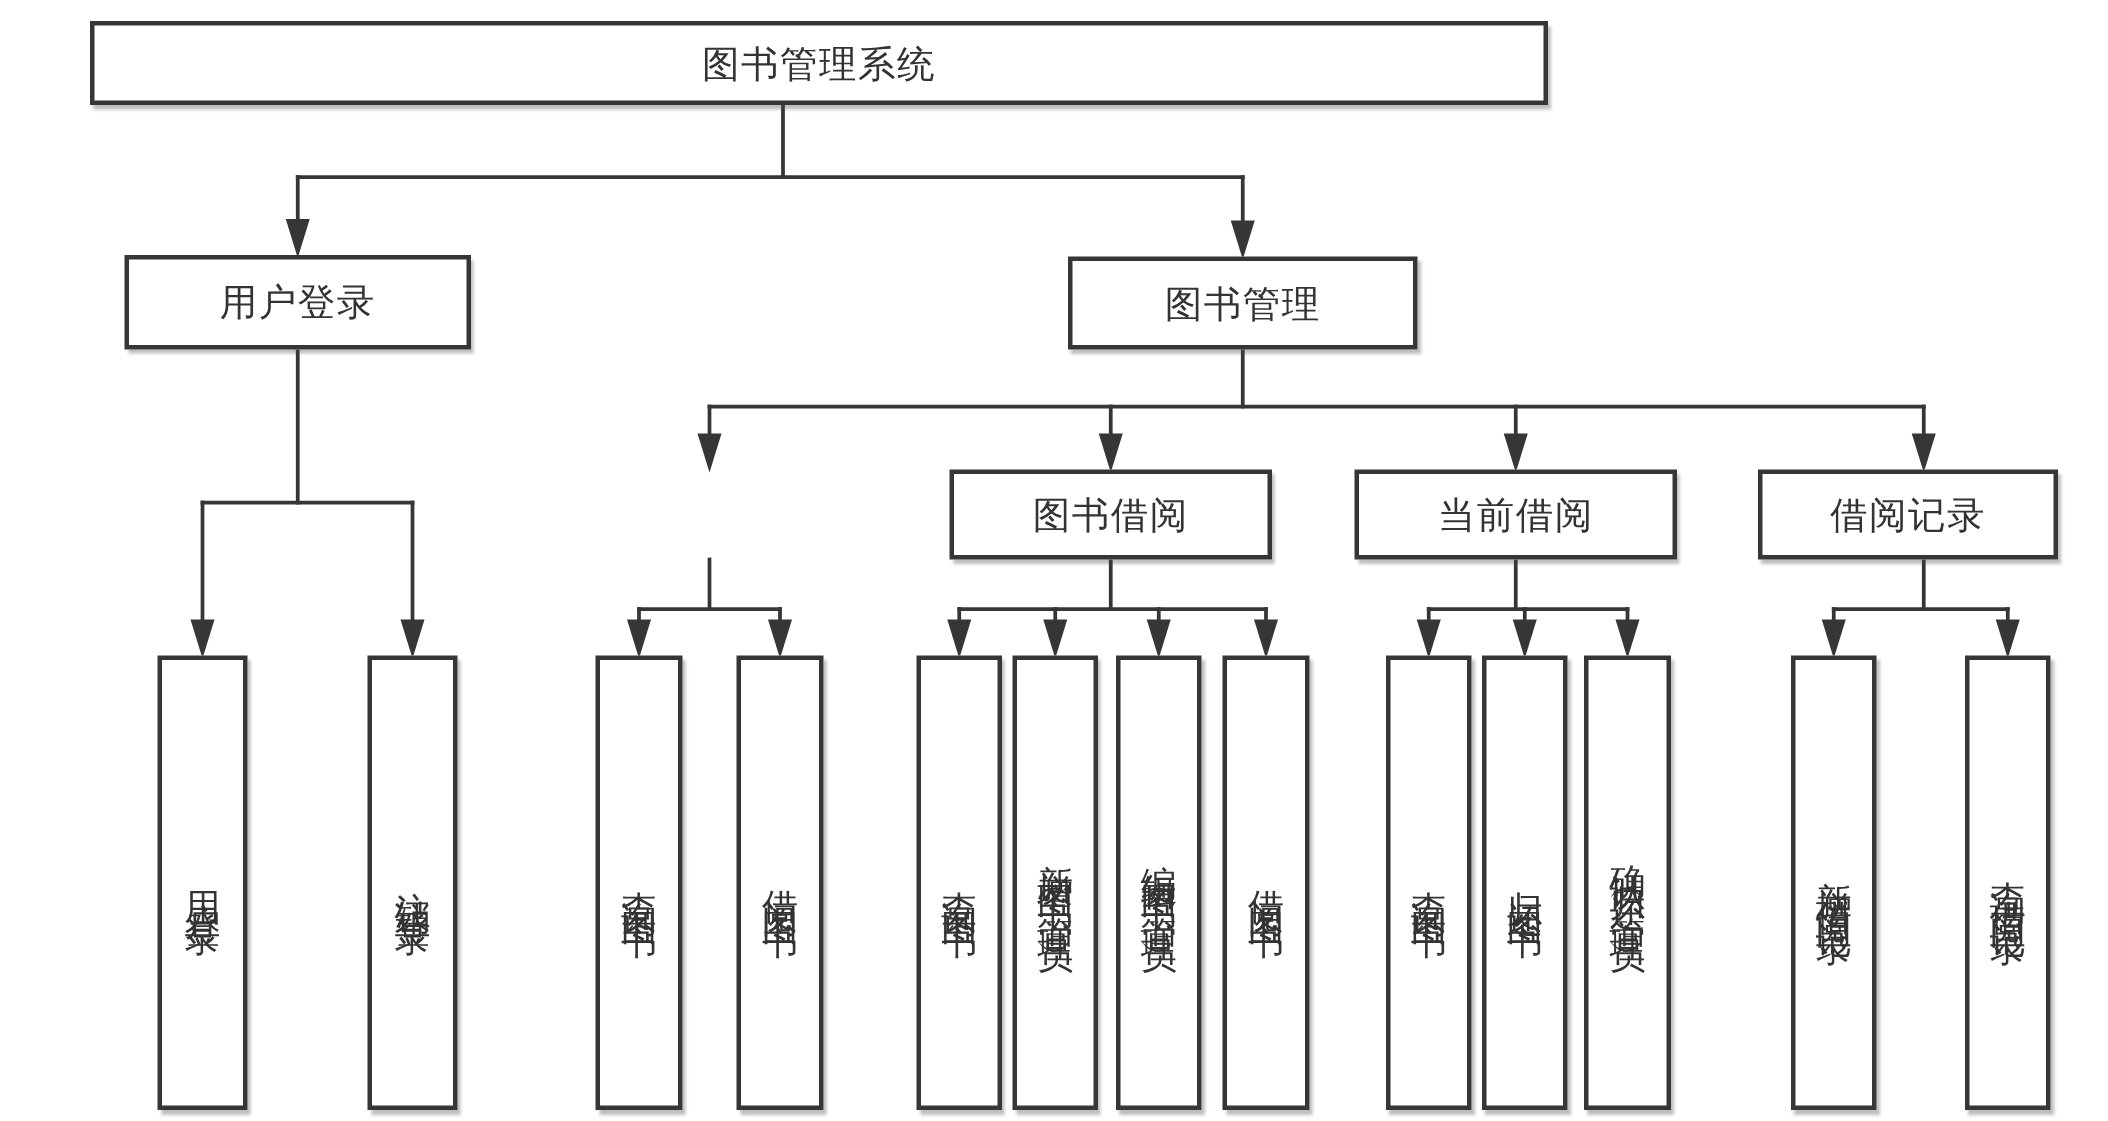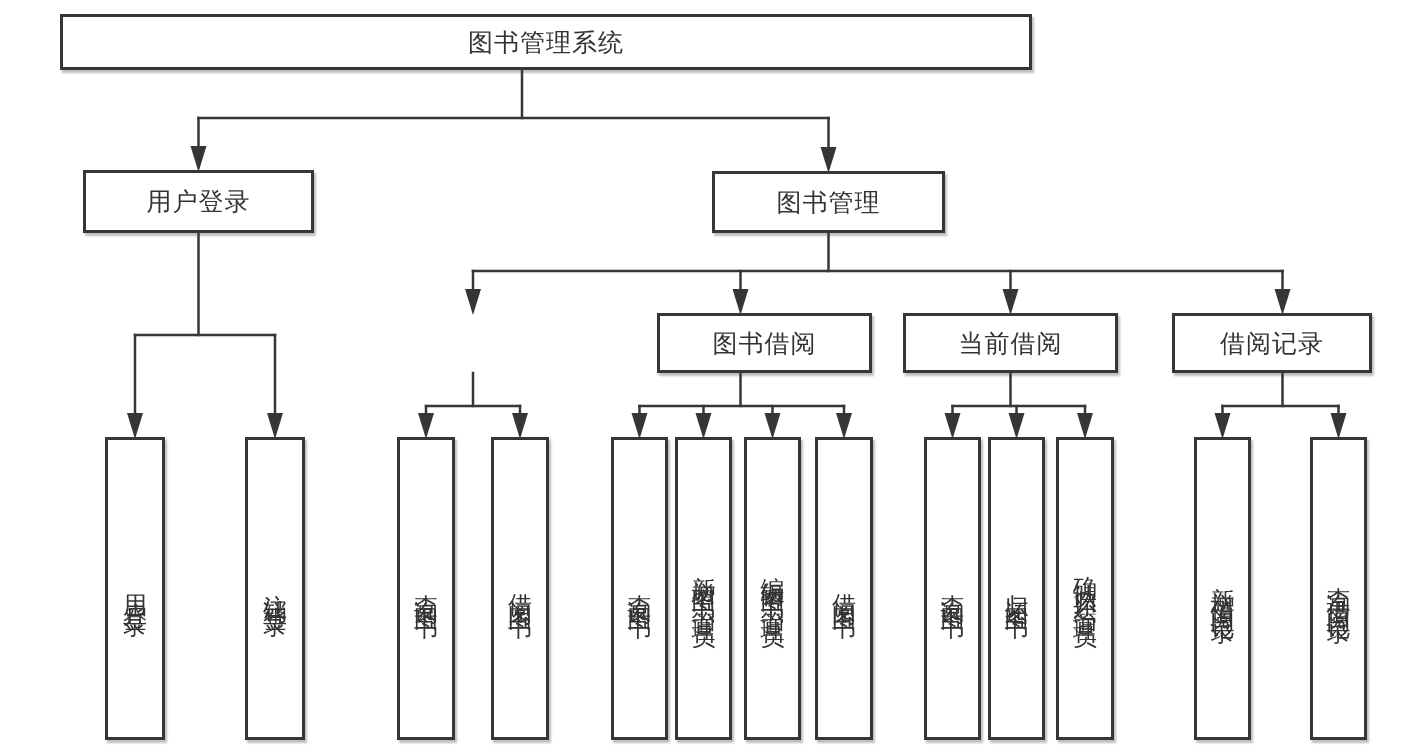--- a/index.html
+++ b/index.html
@@ -114,21 +114,21 @@
     </svg>
 <div class="node horiz" style="left: 20px; top: 14px; width: 972px; height: 56px; margin-left: 40px;">
       <span class="lbl">图书管理系统</span>
     </div>
     <div class="node horiz" style="left: 83px; top: 170px; width: 231px; height: 63px;">
       <span class="lbl">用户登录</span>
     </div>
     <div class="node horiz" style="left: 712px; top: 171px; width: 233px; height: 62px; justify-content: center;">
       <span class="lbl">图书管理</span>
     </div>
-    <div class="node horiz" style="left: 633px; top: 313px; width: 215px; height: 60px; margin-left: 24px;">
+    <div class="node horiz" style="left: 633px; top: 313px; width: 215px; height: 60px;">
       <span class="lbl">图书借阅</span>
     </div>
     <div class="node horiz" style="left: 903px; top: 313px; width: 215px; height: 60px;">
       <span class="lbl">当前借阅</span>
     </div>
     <div class="node horiz" style="left: 1172px; top: 313px; width: 200px; height: 60px;">
       <span class="lbl">借阅记录</span>
     </div>
     <div class="node vert" style="left: 105px; top: 437px; width: 60px; height: 303px;">
       <span class="lbl">用户登录</span>

